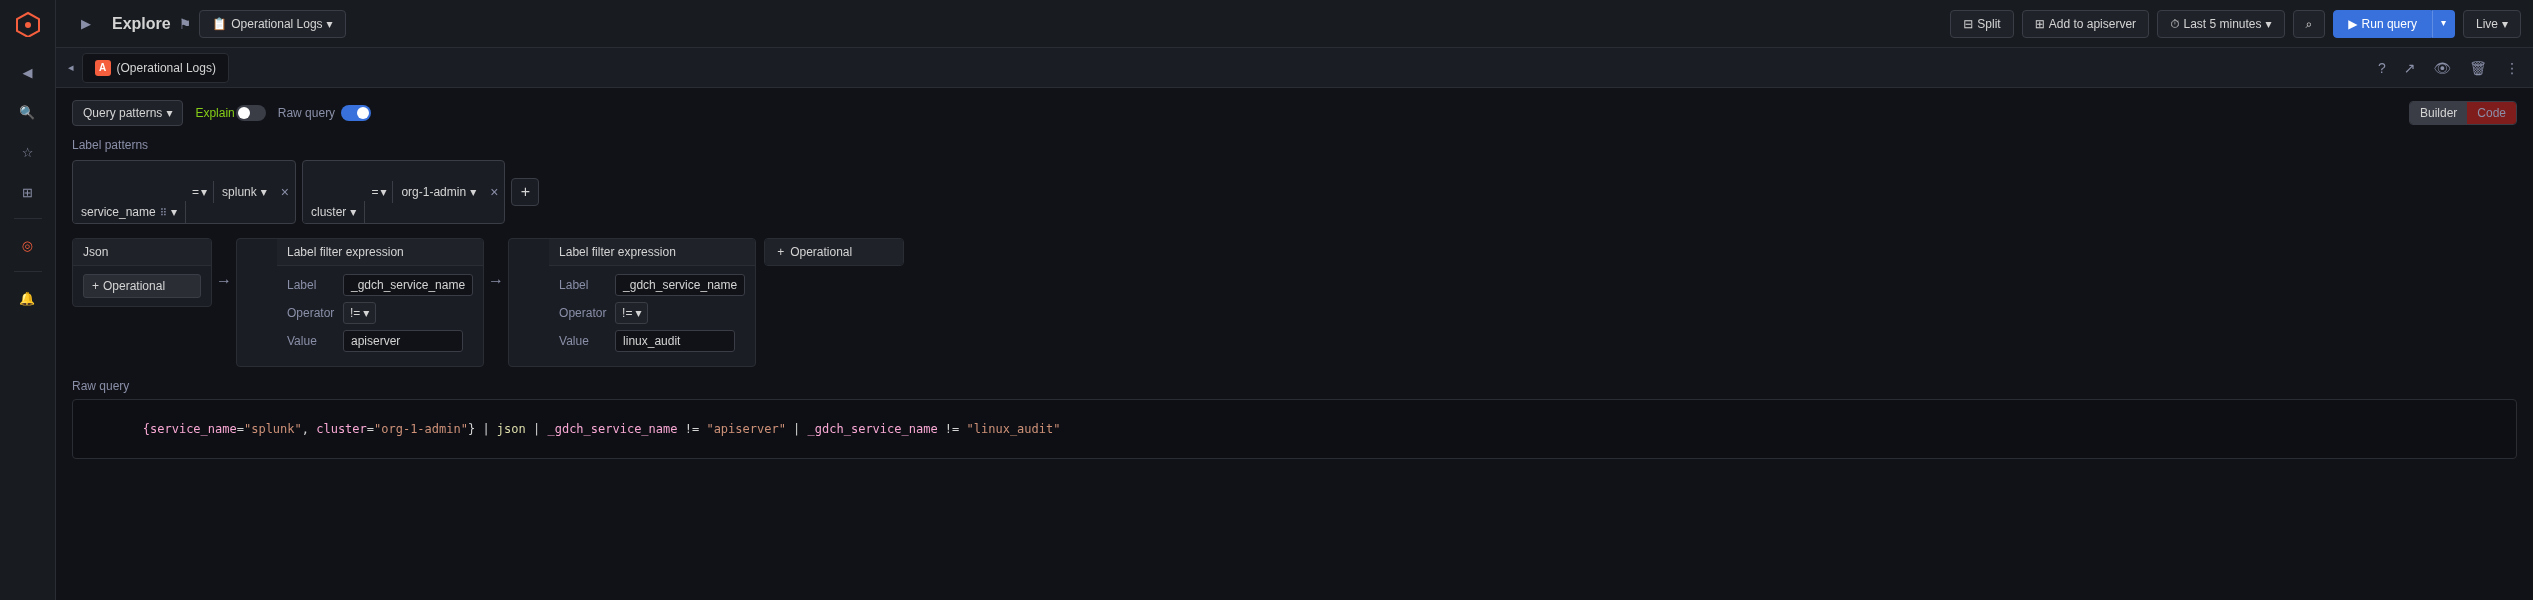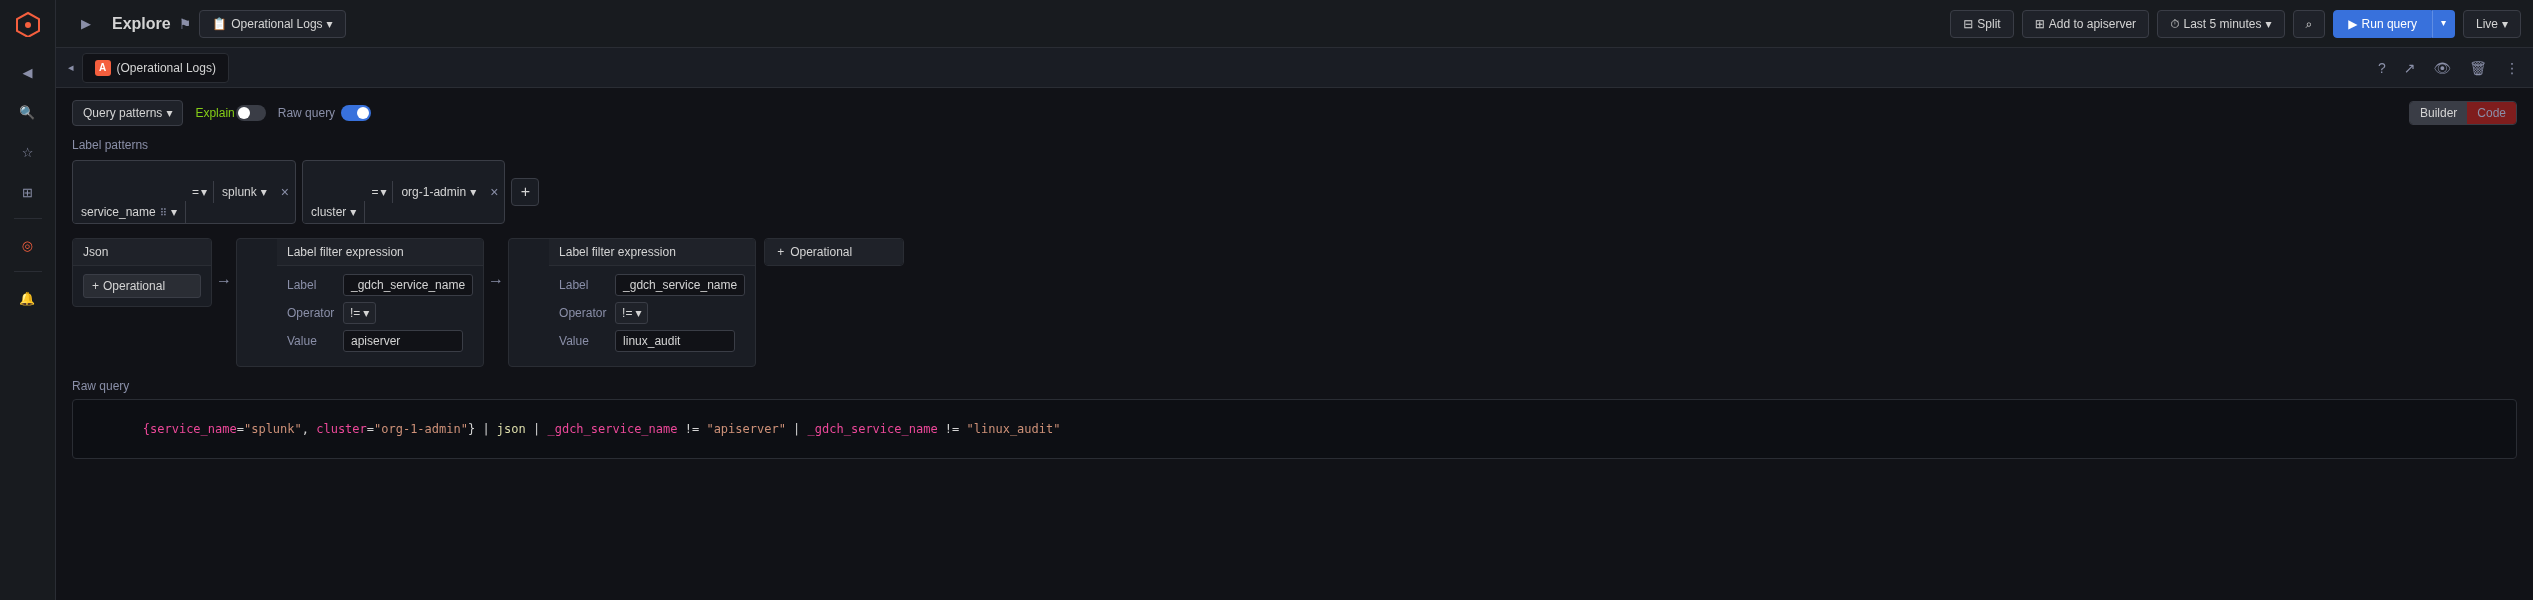--- a/index.html
+++ b/index.html
@@ -453,21 +453,21 @@
     .raw-query-code {
       font-family: 'Consolas', 'Monaco', monospace;
       font-size: 12px;
       color: #d4d4d4;
       background: #0d0f14;
       border: 1px solid #2a2d34;
       border-radius: 4px;
       padding: 8px 12px;
       white-space: pre;
     }
-    .code-key { color: #ec4899; }
+    .code-key { color: #f9a8d4; }
     .code-eq { color: #d4d4d4; }
     .code-val { color: #ce9178; }
     .code-pipe { color: #d4d4d4; }
     .code-fn { color: #dcdcaa; }
     .code-op { color: #d4d4d4; }
   </style>
 </head>
 <body>
 
 <div class="sidebar">

